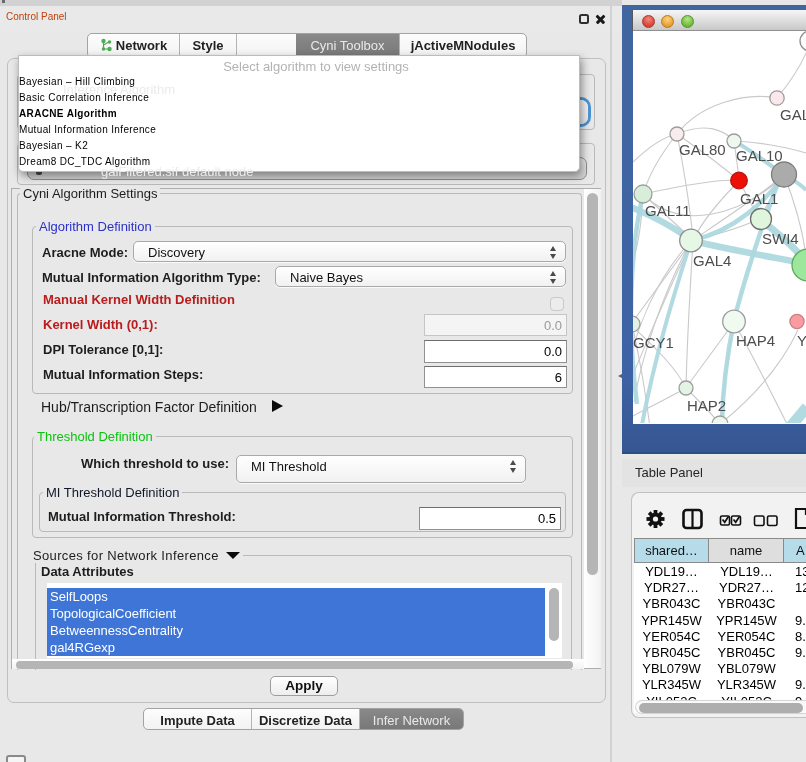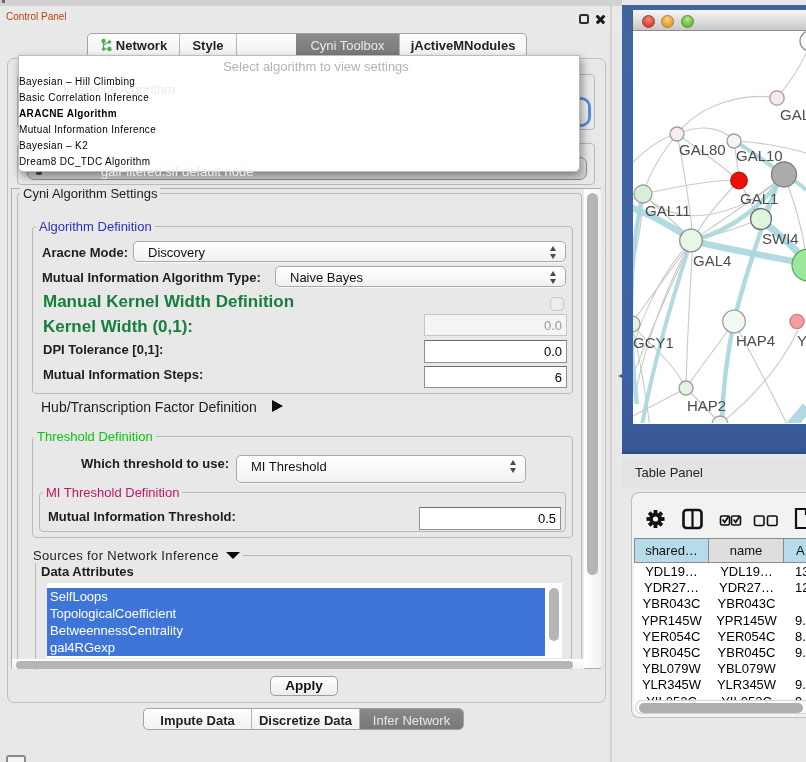--- a/index.html
+++ b/index.html
@@ -1,20 +1,20 @@
 <!DOCTYPE html>
 <html><head>
 <meta charset="utf-8">
 <style>
 * { margin:0; padding:0; box-sizing:border-box; }
 html,body { width:806px; height:762px; }
 body { position:relative; font-family:"Liberation Sans",sans-serif; background:#e8e8e8; overflow:hidden; }
 .abs { position:absolute; }
 .lbl { font-size:13px; font-weight:bold; color:#1d1d1d; white-space:nowrap; }
-.glbl { font-size:17px; font-weight:bold; color:#15803d; white-space:nowrap; }
+.glbl { font-size:13px; font-weight:bold; color:#b91c1c; white-space:nowrap; }
 .group { position:absolute; border:1px solid #b9b9b9; border-radius:4px; }
 .gtitle { position:absolute; font-size:13px; background:#e8e8e8; padding:0 3px; white-space:nowrap;text-align:center; }
 .combo { position:absolute; background:linear-gradient(#ffffff,#f1f1f1); border:1px solid #a9a9a9; border-radius:5px; box-shadow:0 1px 1px rgba(255,255,255,.8); font-size:13px; color:#111; }
 .combo .ctext { position:absolute; left:14px; top:3px; }
 .spin { position:absolute; right:8px; top:3px; width:7px; height:15px; }
 .spin:before { content:""; position:absolute; left:0; top:1px; border-left:3.5px solid transparent; border-right:3.5px solid transparent; border-bottom:5.5px solid #4a4a4a; }
 .spin:after { content:""; position:absolute; left:0; bottom:1px; border-left:3.5px solid transparent; border-right:3.5px solid transparent; border-top:5.5px solid #4a4a4a; }
 .tfield { position:absolute; background:#fff; border:1px solid #919191; border-top-color:#6e6e6e; font-size:13px; color:#000; text-align:right; padding:3px 4px 0 0; }
 .tfield.dis { background:#f4f4f4; border:1px solid #c6c6c6; color:#9a9a9a; }
 .seg { position:absolute; display:flex; background:linear-gradient(#fdfdfd,#f2f2f2); border:1px solid #a3a3a3; border-radius:5px; overflow:hidden; }
@@ -80,21 +80,21 @@
   <div class="group" style="left:32px;top:436px;width:541px;height:102px;"></div>
   <div class="gtitle" style="left:34px;top:429px;color:#0ac410;">Threshold Definition</div>
 
   <div class="lbl" style="position:absolute;left:81px;top:456px;">Which threshold to use:</div>
   <div class="combo" style="left:236px;top:455px;width:290px;height:28px;">
     <span class="ctext">MI Threshold</span>
       <span class="spin"></span>
   </div>
 
   <div class="group" style="left:39px;top:492px;width:527px;height:40px;"></div>
-  <div class="gtitle" style="left:43px;top:485px;color:#be185d;">MI Threshold Definition</div>
+  <div class="gtitle" style="left:43px;top:485px;color:#0f172a;">MI Threshold Definition</div>
 
   <div class="lbl" style="position:absolute;left:48px;top:509px;">Mutual Information Threshold:</div>
   <div class="tfield" style="left:419px;top:507px;width:142px;height:23px;">0.5</div>
 
   <div class="group" style="left:35px;top:555px;width:537px;height:115px;border-bottom:none;border-radius:4px 4px 0 0;"></div>
   <div class="gtitle" style="left:30px;top:548px;color:#1d1d1d;font-size:13px;letter-spacing:0.35px;">Sources for Network Inference <span style="display:inline-block;vertical-align:1px;width:0;height:0;border-left:7.5px solid transparent;border-right:7.5px solid transparent;border-top:7.5px solid #0a0a0a;margin-left:3px;"></span></div>
 
   <div class="lbl" style="position:absolute;left:41px;top:564px;">Data Attributes</div>
 
   <div class="abs" style="left:47px;top:583px;width:515px;height:75px;background:#ffffff;">

